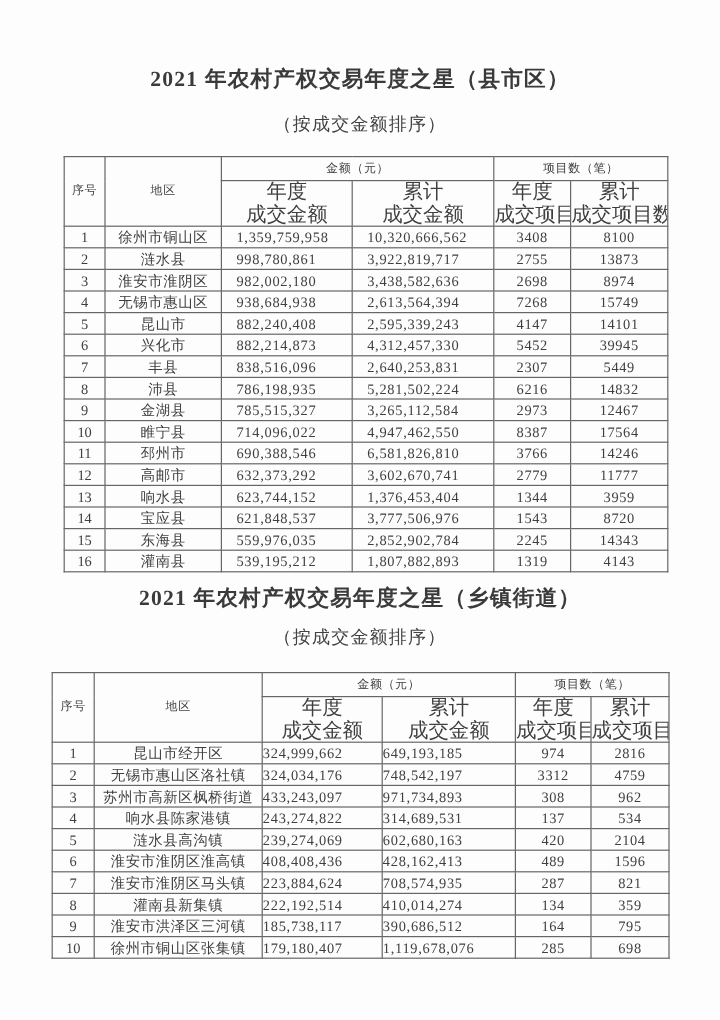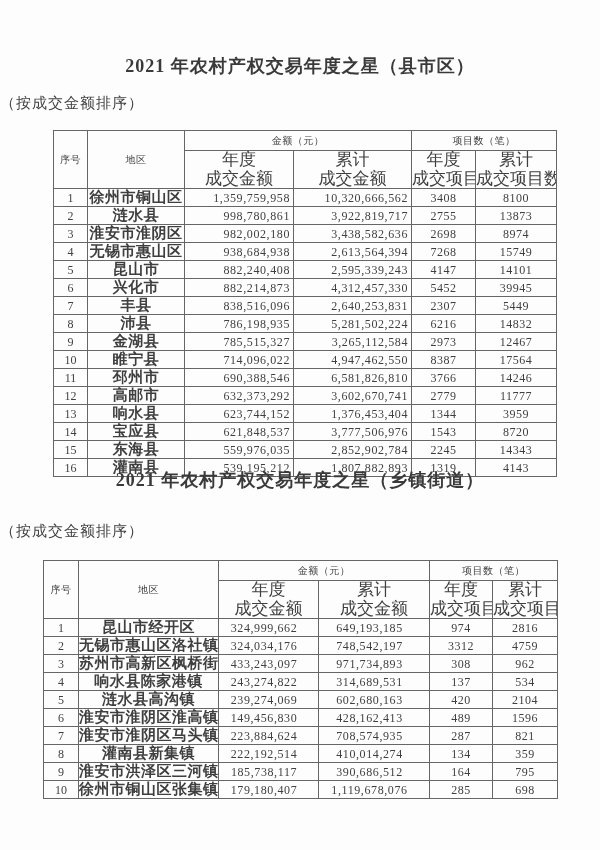--- a/index.html
+++ b/index.html
@@ -17,25 +17,26 @@
     position: absolute;
     left: 0;
     width: 600px;
     text-align: center;
     font-size: 18px;
     font-weight: 600;
     letter-spacing: 1px;
     color: #3a3a3a;
   }
   .t1 { top: 54px; }
-  .t2 { top: 468px; }
+  .t2 { top: 486px; }
   .doc-subtitle {
     position: absolute;
     left: 0;
     width: 600px;
+    text-align: center;
     font-size: 15px;
     font-weight: 500;
     letter-spacing: 1px;
     color: #424242;
   }
   .s1 { top: 94px; }
   .s2 { top: 522px; }
   table {
     position: absolute;
     border-collapse: collapse;
@@ -51,23 +52,23 @@
     font-weight: 500;
     color: #3f3f3f;
     overflow: hidden;
     white-space: nowrap;
   }
   thead th { font-size: 17px; line-height: 1.1; }
   thead tr.group-row th { height: 19px; font-size: 10px; letter-spacing: 0.5px; }
   thead tr.sub-row th { height: 33px; }
   thead th .hline { display: block; }
   tbody td { height: 17px; font-size: 12px; line-height: 1; }
-  td.c-region { font-size: 15px; letter-spacing: 0.5px; font-weight: bold; }
-  td.c-amt1 { text-align: right; padding-right: 3px; letter-spacing: 0.6px; padding-left: 12px; }
-  td.c-amt2 { text-align: center; padding-right: 9px; letter-spacing: 0.6px; }
+  td.c-region { font-size: 12px; letter-spacing: 0.5px; }
+  td.c-amt1 { text-align: left; padding-right: 3px; letter-spacing: 0.6px; padding-left: 12px; }
+  td.c-amt2 { text-align: left; padding-right: 9px; letter-spacing: 0.6px; }
   td.c-cnt { letter-spacing: 0.5px; }
 </style>
 </head>
 <body>
 
 <div class="doc-title t1">2021 年农村产权交易年度之星（县市区）</div>
 <div class="doc-subtitle s1">（按成交金额排序）</div>
 
 <table class="tbl1">
   <colgroup>
@@ -311,21 +312,21 @@
         <td class="c-idx">5</td>
         <td class="c-region">涟水县高沟镇</td>
         <td class="c-amt2">239,274,069</td>
         <td class="c-amt2">602,680,163</td>
         <td class="c-cnt">420</td>
         <td class="c-cnt">2104</td>
       </tr>
       <tr>
         <td class="c-idx">6</td>
         <td class="c-region">淮安市淮阴区淮高镇</td>
-        <td class="c-amt2">149,456,830</td>
+        <td class="c-amt2">408,408,436</td>
         <td class="c-amt2">428,162,413</td>
         <td class="c-cnt">489</td>
         <td class="c-cnt">1596</td>
       </tr>
       <tr>
         <td class="c-idx">7</td>
         <td class="c-region">淮安市淮阴区马头镇</td>
         <td class="c-amt2">223,884,624</td>
         <td class="c-amt2">708,574,935</td>
         <td class="c-cnt">287</td>

